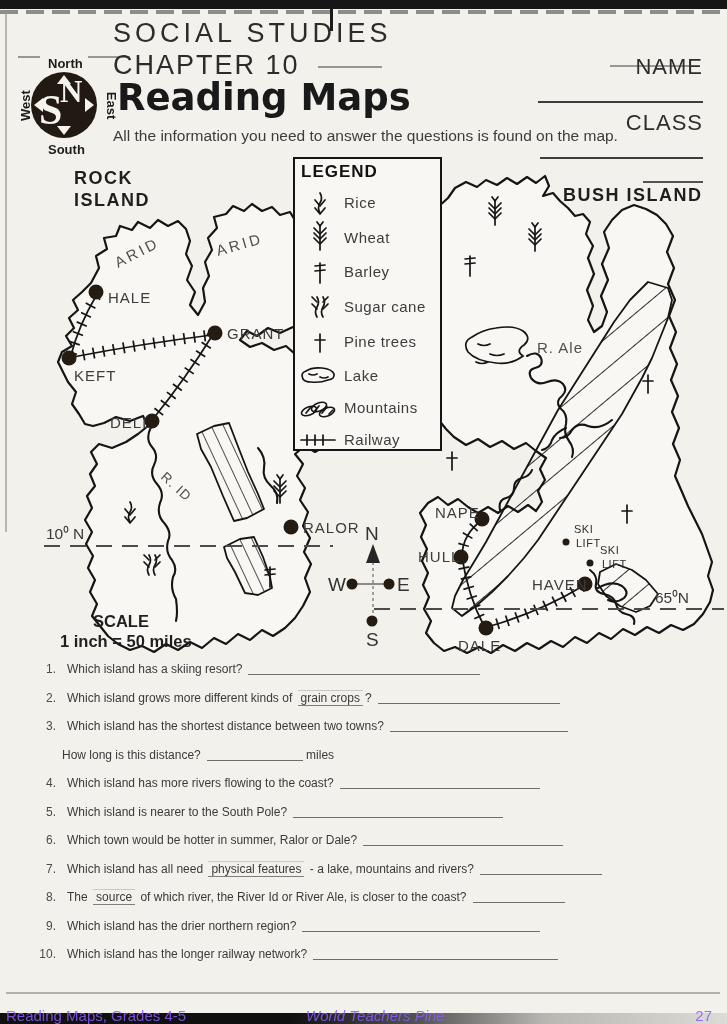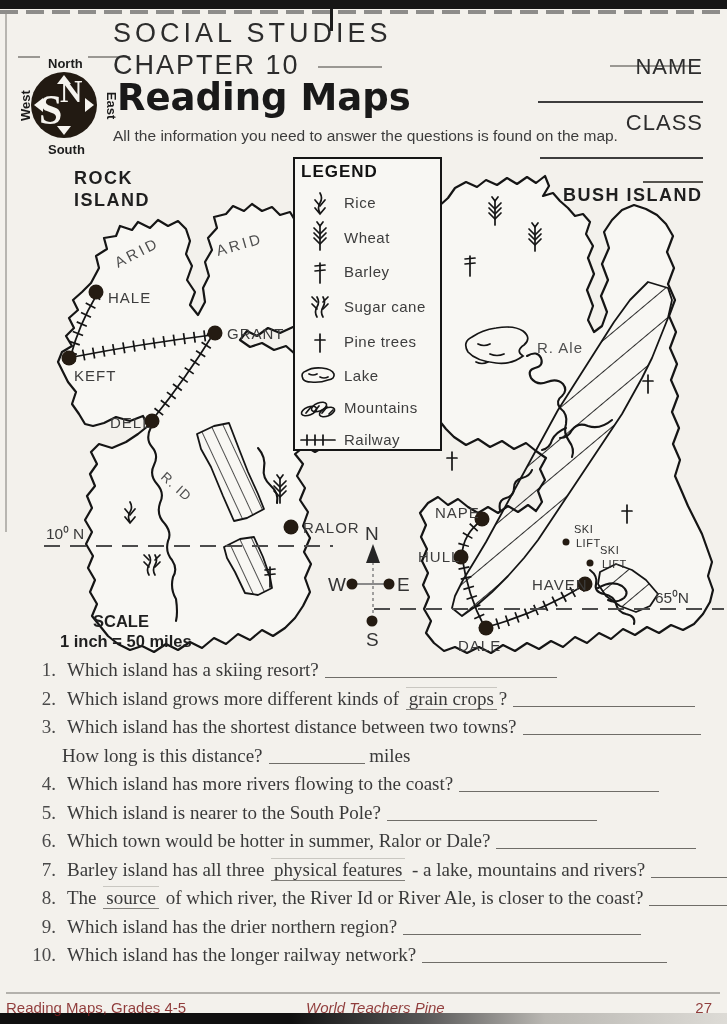--- a/index.html
+++ b/index.html
@@ -56,28 +56,28 @@
   .t-river{font-size:13.5px;fill:#4f4f4f;letter-spacing:1px;}
   .t-lat{font-size:15.5px;fill:#3a3a3a;}
   .t-small{font-size:11px;fill:#2f2f2f;letter-spacing:.5px;}
   .t-scale{font-size:16.5px;font-weight:bold;fill:#1f1f1f;}
   .t-ltitle{font-size:17px;font-weight:bold;fill:#111;letter-spacing:1px;}
   .t-legend{font-size:15px;fill:#3d3d3d;letter-spacing:.5px;}
   .t-comp{font-size:19px;fill:#333;}
   .dot{fill:#241b12;}
   
   .questions{left:26px;top:660px;width:694px;}
-  .q{white-space:nowrap;font-size:19px;color:#3a3a3a;line-height:19px;margin-bottom:9.5px;font-family:Liberation Serif, serif;}
+  .q{white-space:nowrap;font-size:12px;color:#3a3a3a;line-height:19px;margin-bottom:9.5px;}
   .qnum{display:inline-block;width:30px;text-align:right;margin-right:11px;color:#4a4a4a;}
   .blank{display:inline-block;border-bottom:1.6px solid #6f6d68;height:13px;vertical-align:-2px;margin-left:6px;}
   .marked{border-bottom:1.6px solid #807e79;border-top:1px solid #c9c7c1;padding:0 3px;margin:0 2px;}
   .qsub{margin-left:36px;}
   
-  .footer{left:6px;top:992px;width:714px;border-top:2px solid #a9a7a1;padding-top:5px;
-          display:flex;color:#7f1d1d;font-size:15px;opacity:.85;}
+  .footer{left:6px;top:992px;width:714px;border-top:2px solid #a9a7a1;padding-top:13px;
+          display:flex;color:#8b5cf6;font-size:15px;opacity:.85;}
   .f-left{width:300px;}
   .f-center{width:300px;font-style:italic;}
   .f-right{flex:1;text-align:right;padding-right:8px;}
 </style>
 </head>
 <body>
 
 <div class="page">
 
   <div class="abs top-bar"></div>
@@ -324,21 +324,21 @@
     <div class="q">
       <span class="qnum">4.</span><span>Which island has more rivers flowing to the coast?</span><span class="blank" style="width:200px;"></span>
     </div>
     <div class="q">
       <span class="qnum">5.</span><span>Which island is nearer to the South Pole?</span><span class="blank" style="width:210px;"></span>
     </div>
     <div class="q">
       <span class="qnum">6.</span><span>Which town would be hotter in summer, Ralor or Dale?</span><span class="blank" style="width:200px;"></span>
     </div>
     <div class="q">
-      <span class="qnum">7.</span><span>Barley island has all three</span> <span class="marked">physical features</span> <span>- a lake, mountains and rivers?</span><span class="blank" style="width:122px;"></span>
+      <span class="qnum">7.</span><span>Which island has all need</span> <span class="marked">physical features</span> <span>- a lake, mountains and rivers?</span><span class="blank" style="width:122px;"></span>
     </div>
     <div class="q">
       <span class="qnum">8.</span><span>The</span> <span class="marked">source</span> <span>of which river, the River Id or River Ale, is closer to the coast?</span><span class="blank" style="width:92px;"></span>
     </div>
     <div class="q">
       <span class="qnum">9.</span><span>Which island has the drier northern region?</span><span class="blank" style="width:238px;"></span>
     </div>
     <div class="q">
       <span class="qnum">10.</span><span>Which island has the longer railway network?</span><span class="blank" style="width:245px;"></span>
     </div>

